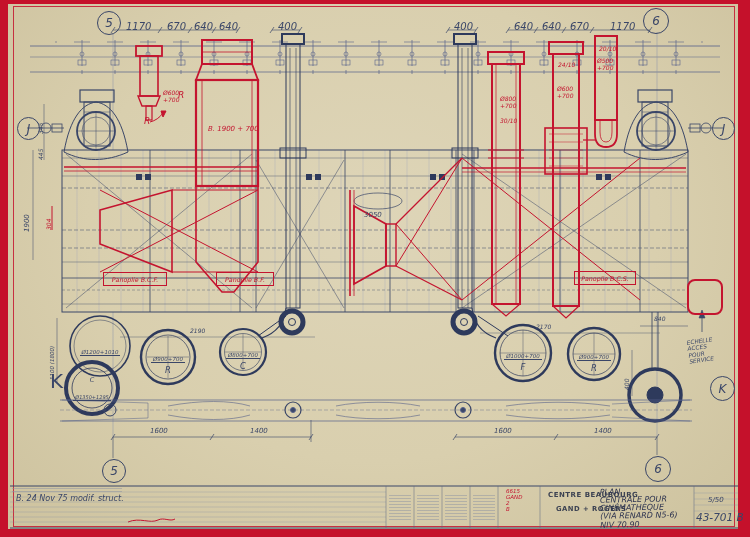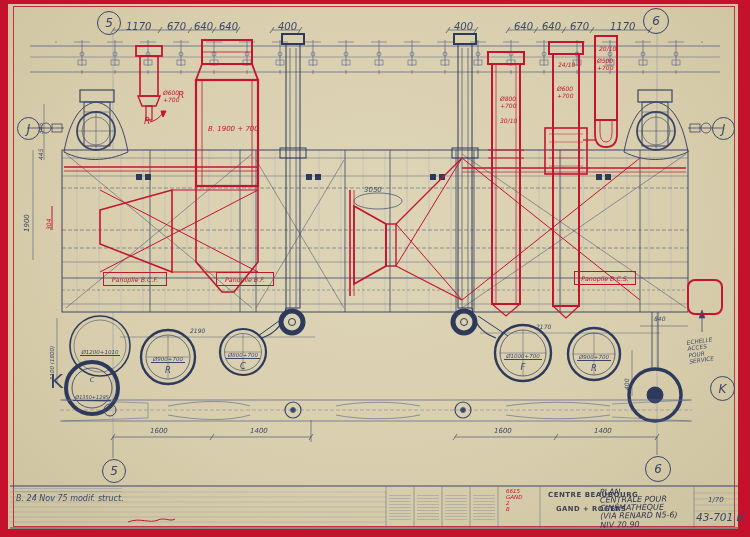--- a/index.html
+++ b/index.html
@@ -344,21 +344,21 @@
   <div class="lbl" style="left:570px;top:21px">670</div>
   <div class="lbl" style="left:610px;top:21px">1170</div>
 
   <div class="lbl" style="left:150px;top:428px;font-size:7px">1600</div>
   <div class="lbl" style="left:250px;top:428px;font-size:7px">1400</div>
   <div class="lbl" style="left:494px;top:428px;font-size:7px">1600</div>
   <div class="lbl" style="left:594px;top:428px;font-size:7px">1400</div>
 
   <div class="lbl" style="left:190px;top:328px;font-size:6px">2190</div>
   <div class="lbl" style="left:536px;top:324px;font-size:6px">2170</div>
-  <div class="lbl" style="left:364px;top:187px;font-size:7px">3050</div>
+  <div class="lbl" style="left:364px;top:212px;font-size:7px">3050</div>
   <div class="lbl" style="left:654px;top:316px;font-size:6px">840</div>
   <div class="lbl rot" style="left:38px;top:134px;font-size:6px">345</div>
   <div class="lbl rot" style="left:38px;top:160px;font-size:6px">445</div>
   <div class="lbl rot" style="left:24px;top:232px;font-size:7px">1900</div>
   <div class="lbl rot" style="left:49px;top:380px;font-size:5.5px">1100 (1800)</div>
   <div class="lbl rot" style="left:624px;top:390px;font-size:6px">400</div>
 
   <div class="lbl red" style="left:163px;top:90px;font-size:6px">Ø600
 +700</div>
   <div class="lbl red" style="left:208px;top:126px;font-size:7px">B. 1900 + 700</div>
@@ -414,20 +414,20 @@
 POUR
 SERVICE</div>
 
   <div class="lbl tb" style="left:548px;top:492px;font-size:7px;letter-spacing:.5px;color:#3c4252;font-weight:bold">CENTRE BEAUBOURG</div>
   <div class="lbl tb" style="left:556px;top:506px;font-size:6.8px;letter-spacing:.5px;color:#3c4252;font-weight:bold">GAND + ROGERS</div>
   <div class="lbl" style="left:600px;top:488px;font-size:8px;line-height:1.02;color:#2e3450;transform:rotate(-1deg)">PLAN
 CENTRALE POUR
 CINÉMATHÈQUE
 (VIA RENARD N5-6)
 NIV 70.90</div>
-  <div class="lbl" style="left:708px;top:497px;font-size:7px">1/70</div>
+  <div class="lbl" style="left:708px;top:497px;font-size:7px">5/50</div>
   <div class="lbl" style="left:696px;top:512px;font-size:10.5px">43-701 B</div>
   <div class="lbl" style="left:16px;top:495px;font-size:8px">B.   24 Nov 75      modif. struct.</div>
   <div class="lbl red" style="left:506px;top:488px;font-size:5.5px">6615
 GAND
 2
 B</div>
 </div>
 
 </body></html>

